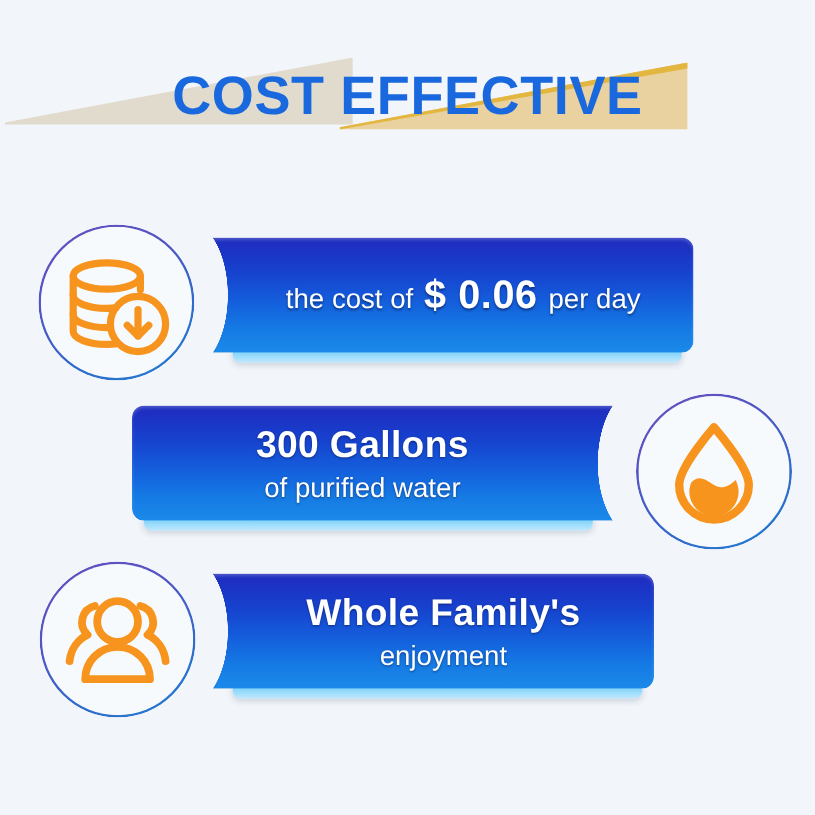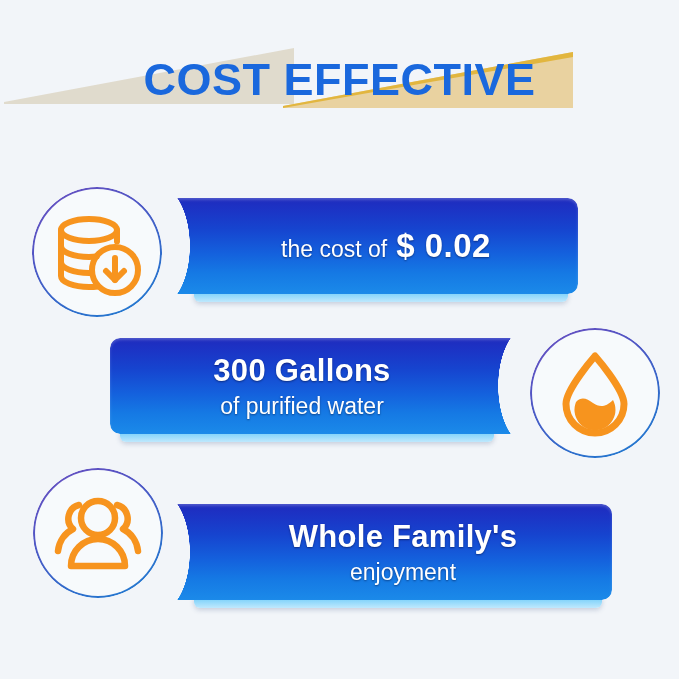--- a/index.html
+++ b/index.html
@@ -178,21 +178,22 @@
 
     <div class="title-text">COST EFFECTIVE</div>
   </div>
 
   <div class="bar cut-left" style="left:160px; top:198px; width:418px;">
     <div class="bar-ledge"></div>
     <div class="bar-face"></div>
     <div class="bar-text indent-left">
       <div class="line-inline">
         <span class="t-reg">the cost of</span>
-        <span class="t-big">$ 0.02</span>
+        <span class="t-big">$ 0.06</span>
+        <span class="t-reg">per day</span>
       </div>
     </div>
   </div>
 
   <div class="icon-circle" style="left:32px; top:187px;">
     <div class="glyph">
       <svg width="96" height="96" viewBox="0 0 96 96" fill="none" stroke="#f7941e" stroke-width="6" stroke-linecap="round" stroke-linejoin="round">
         <ellipse cx="40" cy="26" rx="28" ry="11"></ellipse>
         <path d="M12 26 V42 c0 6.1 12.5 11 28 11 2.6 0 5.2-.14 7.6-.4"></path>
         <path d="M12 42 V58 c0 6.1 12.5 11 28 11 .6 0 1.2 0 1.8-.02"></path>
@@ -216,21 +217,21 @@
 
   <div class="icon-circle" style="left:530px; top:328px;">
     <div class="glyph">
       <svg width="74" height="88" viewBox="0 0 74 88" fill="none" stroke="#f7941e" stroke-width="7" stroke-linecap="round" stroke-linejoin="round">
         <path d="M37 7 C37 7 8 40 8 55 a29 29 0 0 0 58 0 C66 40 37 7 37 7 Z"></path>
         <path d="M18 53 c6 -6 11 -3 17 1 c6 4 12 5 20 -3 a20.5 20.5 0 1 1 -37 2 Z" fill="#f7941e" stroke="none"></path>
       </svg>
     </div>
   </div>
 
-  <div class="bar cut-left" style="left:160px; top:504px; width:452px;">
+  <div class="bar cut-left" style="left:160px; top:478px; width:385px;">
     <div class="bar-ledge"></div>
     <div class="bar-face"></div>
     <div class="bar-text indent-left">
       <div class="t-head">Whole Family's</div>
       <div class="t-sub">enjoyment</div>
     </div>
   </div>
 
   <div class="icon-circle" style="left:33px; top:468px;">
     <div class="glyph">

